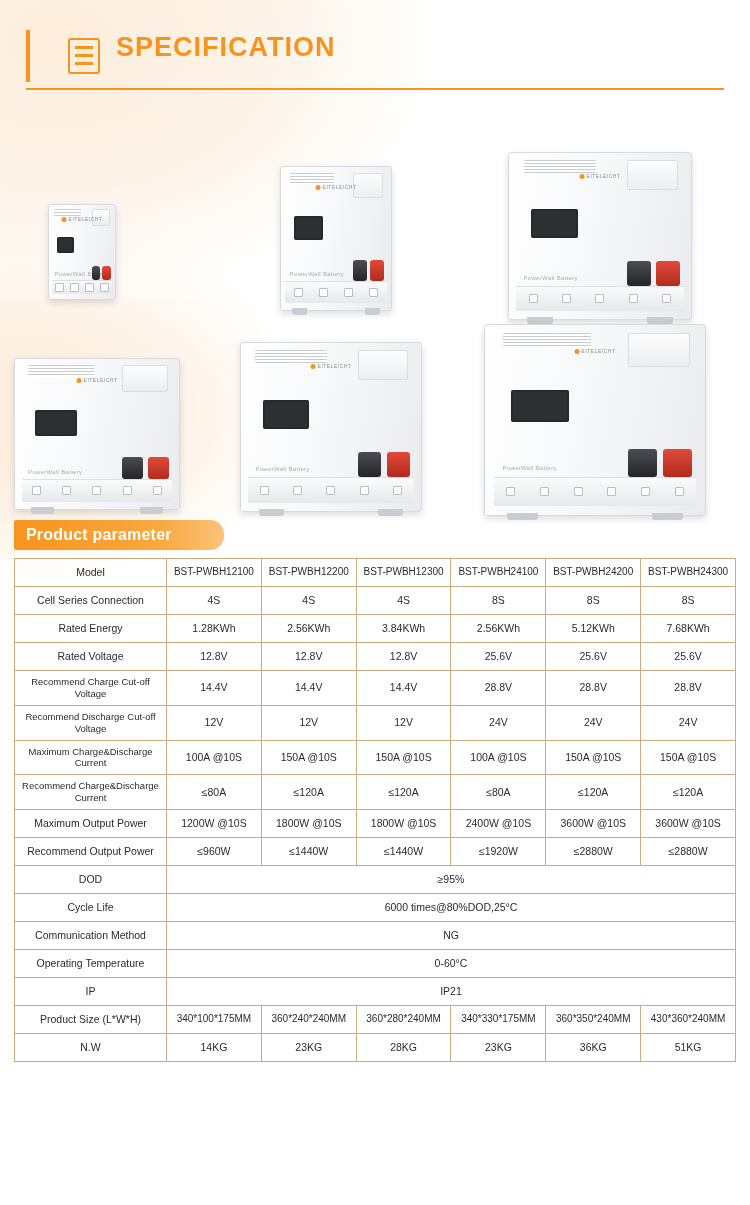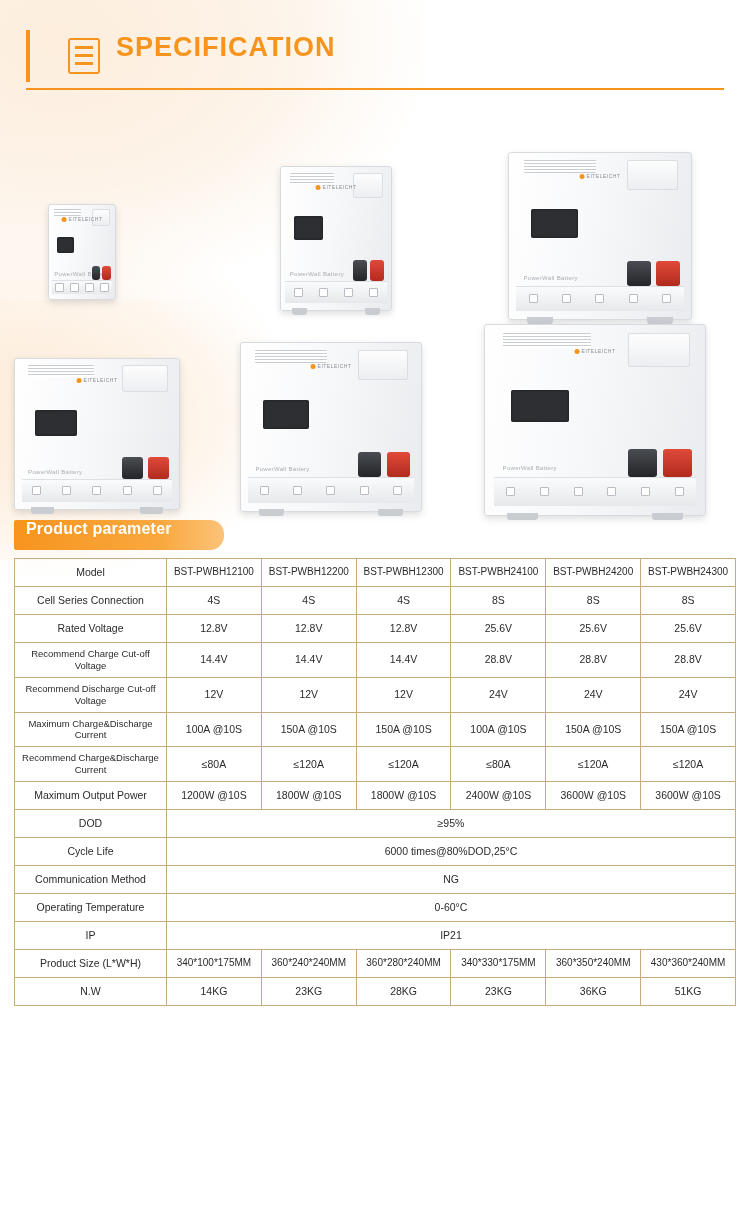--- a/index.html
+++ b/index.html
@@ -176,20 +176,21 @@
   .batt .foot.r { right: 10%; }
 
   
   .section-title-wrap {
     position: relative;
     margin: 4px 0 8px 14px;
     width: 210px; height: 30px;
     background: linear-gradient(90deg,#f7941e 0%,#f9a83f 70%,#fbc37a 100%);
     border-radius: 2px 14px 14px 2px;
     display: flex;
+    align-items: center;
   }
   .section-title-wrap .t {
     color: #ffffff;
     font-size: 16px;
     font-weight: bold;
     padding-left: 12px;
     letter-spacing: 0.2px;
   }
 
   
@@ -382,20 +383,29 @@
         <tr>
           <td>Cell Series Connection</td>
           <td>4S</td>
           <td>4S</td>
           <td>4S</td>
           <td>8S</td>
           <td>8S</td>
           <td>8S</td>
         </tr>
 
+        <tr>
+          <td>Rated Energy</td>
+          <td>1.28KWh</td>
+          <td>2.56KWh</td>
+          <td>3.84KWh</td>
+          <td>2.56KWh</td>
+          <td>5.12KWh</td>
+          <td>7.68KWh</td>
+        </tr>
 
         <tr>
           <td>Rated Voltage</td>
           <td>12.8V</td>
           <td>12.8V</td>
           <td>12.8V</td>
           <td>25.6V</td>
           <td>25.6V</td>
           <td>25.6V</td>
         </tr>
@@ -443,20 +453,29 @@
         <tr>
           <td>Maximum Output Power</td>
           <td>1200W @10S</td>
           <td>1800W @10S</td>
           <td>1800W @10S</td>
           <td>2400W @10S</td>
           <td>3600W @10S</td>
           <td>3600W @10S</td>
         </tr>
 
+        <tr>
+          <td>Recommend Output Power</td>
+          <td>≤960W</td>
+          <td>≤1440W</td>
+          <td>≤1440W</td>
+          <td>≤1920W</td>
+          <td>≤2880W</td>
+          <td>≤2880W</td>
+        </tr>
 
         <tr>
           <td>DOD</td>
           <td colspan="6">≥95%</td>
         </tr>
         <tr>
           <td>Cycle Life</td>
           <td colspan="6">6000 times@80%DOD,25°C</td>
         </tr>
         <tr>

